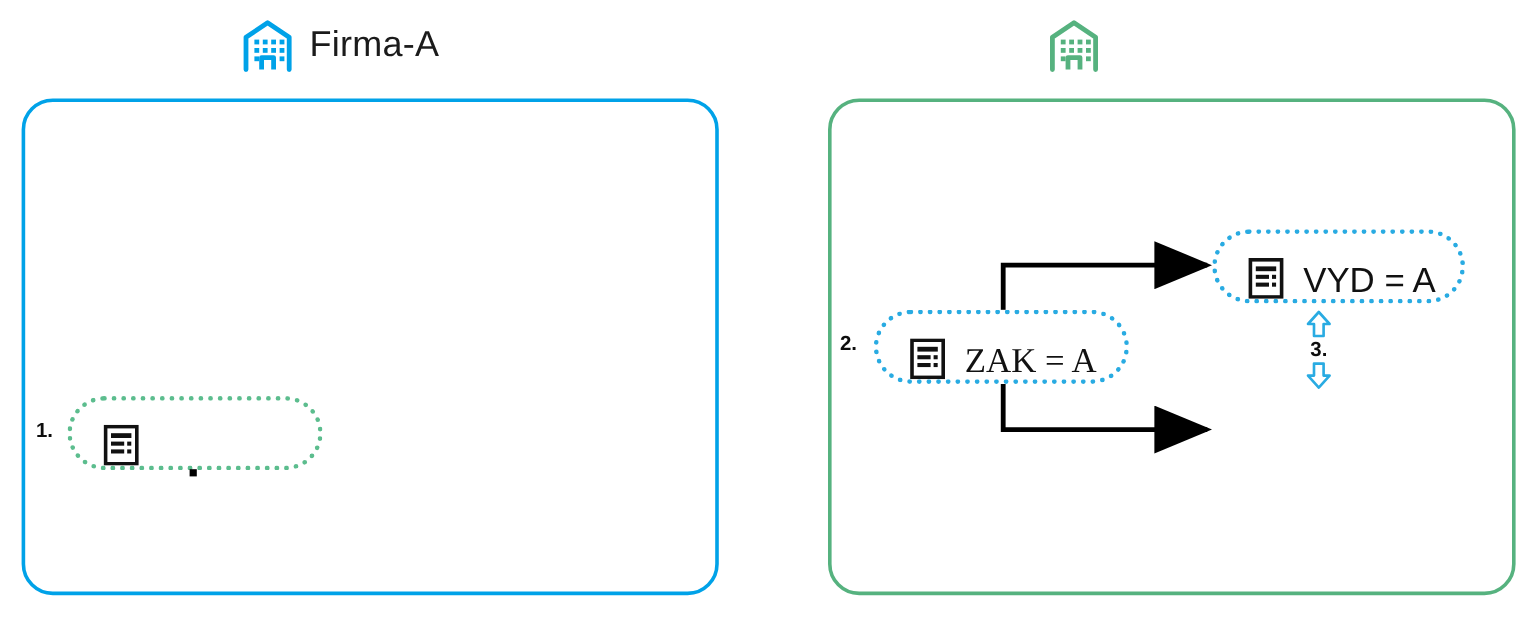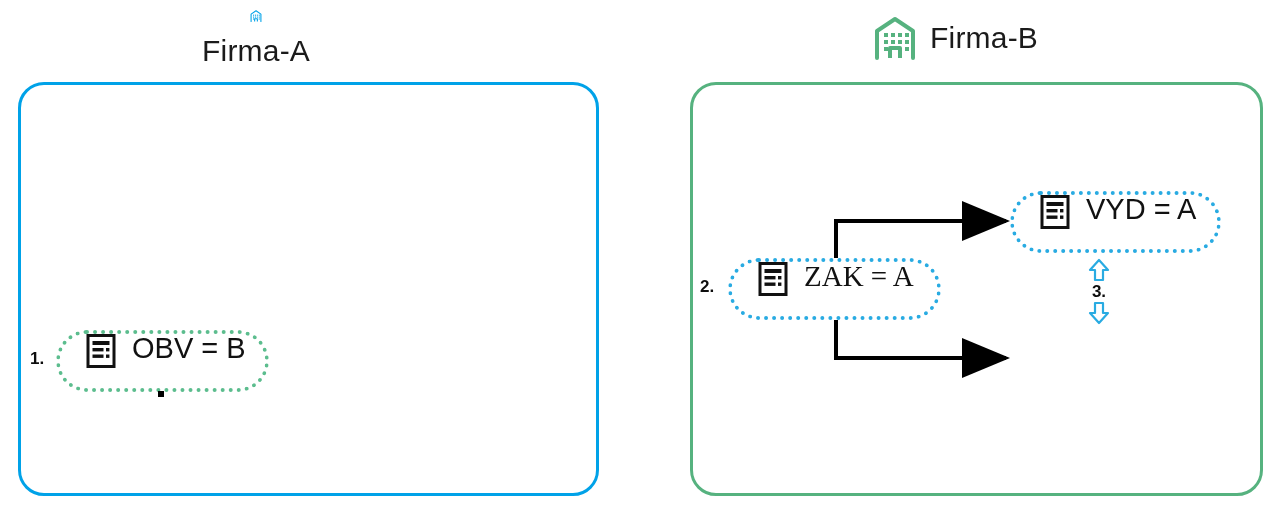--- a/index.html
+++ b/index.html
@@ -35,21 +35,21 @@
     background:transparent;
     box-sizing:border-box;
   }
   .panel.blue{border:3.5px solid #00a2e8;}
   .panel.green{border:3px solid #56b27f;}
 
   
   .node{
     position:absolute;
     box-sizing:border-box;
-    display:flex;align-items:flex-start;
+    display:flex;align-items:flex-end;
     gap:16px;
     padding:0 26px;
     border-radius:999px;
     background:#ffffff;
     white-space:nowrap;
   }
   .node.dotted-cyan{
     border:4px dotted #29abe2;
   }
   .node.dotted-green{
@@ -88,21 +88,21 @@
   .sync-group .hollow-arrow{width:22px;height:24px;display:block;}
   .sync-group .sync-num{
     font-size:17px;font-weight:bold;color:#0d0d0d;line-height:1;
   }
 </style>
 </head>
 <body>
 
 <div class="stage">
 
-  <div class="company-header" style="left:202px;top:10px;flex-direction:column;">
+  <div class="company-header" style="left:202px;top:10px;">
     <svg class="bldg" viewBox="0 0 42 44">
       <path d="M3 42 V15 L21 3 L39 15 V42" fill="none" stroke="#00a2e8" stroke-width="4" stroke-linejoin="round" stroke-linecap="round"></path>
       <path d="M16 42 V32 H26 V42" fill="none" stroke="#00a2e8" stroke-width="4" stroke-linejoin="round"></path>
       <g fill="#00a2e8">
         <rect x="10" y="17" width="4" height="4"></rect>
           <rect x="17" y="17" width="4" height="4"></rect>
           <rect x="24" y="17" width="4" height="4"></rect>
           <rect x="31" y="17" width="4" height="4"></rect>
         <rect x="10" y="24" width="4" height="4"></rect>
           <rect x="17" y="24" width="4" height="4"></rect>
@@ -125,21 +125,20 @@
           <rect x="24" y="17" width="4" height="4"></rect>
           <rect x="31" y="17" width="4" height="4"></rect>
         <rect x="10" y="24" width="4" height="4"></rect>
           <rect x="17" y="24" width="4" height="4"></rect>
           <rect x="24" y="24" width="4" height="4"></rect>
           <rect x="31" y="24" width="4" height="4"></rect>
         <rect x="10" y="31" width="4" height="4"></rect>
           <rect x="31" y="31" width="4" height="4"></rect>
       </g>
     </svg>
-    <span class="company-name">Firma-B</span>
   </div>
 
   <div class="panel blue" style="left:18px;top:82px;width:581px;height:414px;"></div>
   <div class="panel green" style="left:690px;top:82px;width:573px;height:414px;"></div>
 
   <svg class="connectors">
     <defs>
       <marker id="arrowSolid" viewBox="0 0 12 10" refX="11" refY="5" markerWidth="12" markerHeight="10" orient="auto-start-reverse">
         <path d="M0 0 L12 5 L0 10 z" fill="#000000"></path>
       </marker>
@@ -153,21 +152,20 @@
   <div class="step-num" style="left:30px;top:350px;">1.</div>
   <div class="node dotted-green" style="left:56px;top:330px;width:213px;height:62px;">
     <svg class="doc-icon" viewBox="0 0 30 34">
       <rect x="2" y="1.5" width="26" height="31" fill="#ffffff" stroke="#111111" stroke-width="3"></rect>
       <rect x="6.5" y="7" width="17" height="4" fill="#111111"></rect>
       <rect x="6.5" y="14" width="11" height="3.4" fill="#111111"></rect>
       <rect x="20" y="14" width="3.4" height="3.4" fill="#111111"></rect>
       <rect x="6.5" y="20.5" width="11" height="3.4" fill="#111111"></rect>
       <rect x="20" y="20.5" width="3.4" height="3.4" fill="#111111"></rect>
     </svg>
-    <span class="node-label">OBV = B</span>
   </div>
 
   <div style="position:absolute;left:158px;top:391px;width:6px;height:6px;background:#000;"></div>
 
   <div class="step-num" style="left:700px;top:278px;">2.</div>
   <div class="node dotted-cyan" style="left:728px;top:258px;width:213px;height:62px;font-family:Liberation Serif, serif;">
     <svg class="doc-icon" viewBox="0 0 30 34">
       <rect x="2" y="1.5" width="26" height="31" fill="#ffffff" stroke="#111111" stroke-width="3"></rect>
       <rect x="6.5" y="7" width="17" height="4" fill="#111111"></rect>
       <rect x="6.5" y="14" width="11" height="3.4" fill="#111111"></rect>

